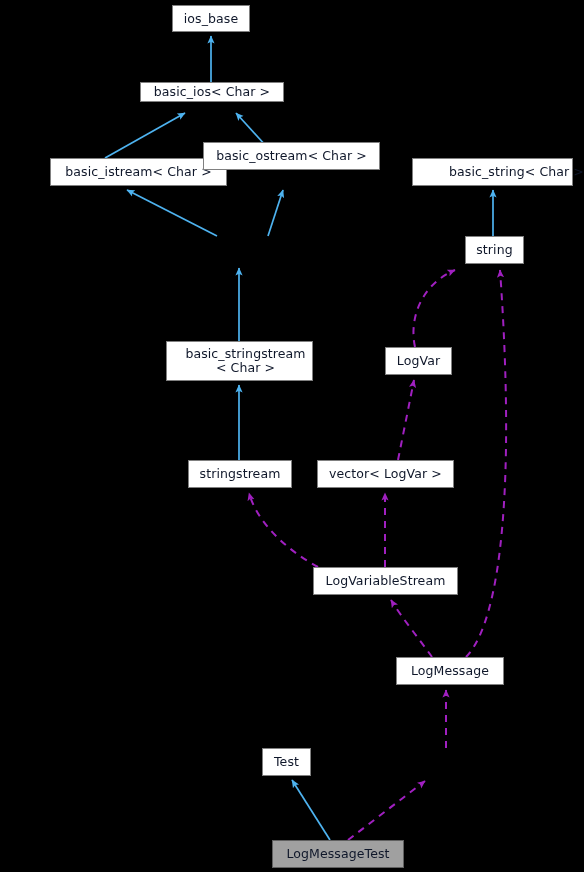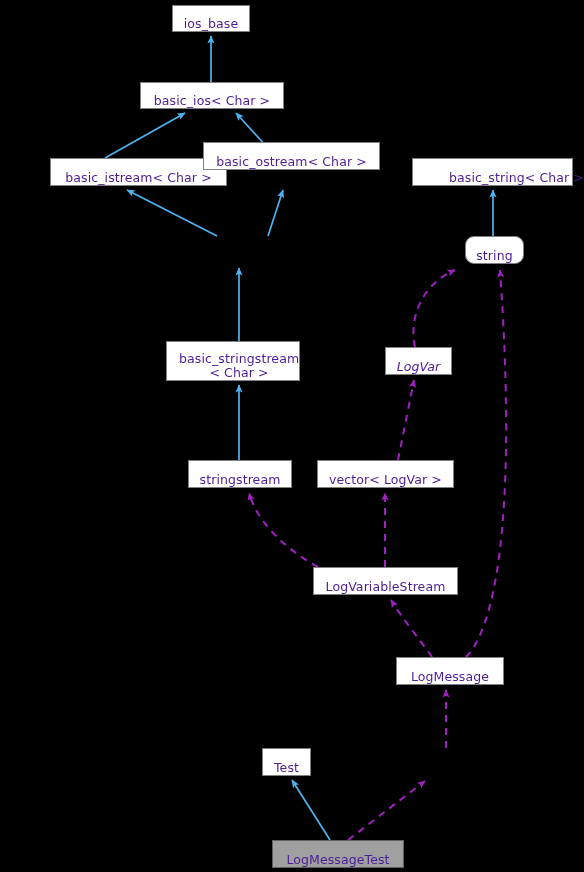--- a/index.html
+++ b/index.html
@@ -24,26 +24,26 @@
     left: 0;
     top: 0;
     width: 584px;
     height: 872px;
   }
   .node {
     position: absolute;
     box-sizing: border-box;
     background: #ffffff;
     border: 1px solid #808080;
-    color: #4c1d95;
+    color: #0f172a;
     font-size: 12.5px;
     line-height: 14px;
     text-align: center;
     display: flex;
-    align-items: flex-end;
+    align-items: center;
     justify-content: center;
     white-space: pre;
     z-index: 5;
     letter-spacing: 0.1px;
   }
   .node.current {
     background: #a0a0a0;
     border-color: #606060;
   }
   .node .label {
@@ -88,47 +88,47 @@
       <path d="M466,657 C502,620 515,480 500,270"></path>
       <path d="M446,748 L446,690"></path>
       <path d="M348,840 L425,781"></path>
     </g>
   </svg>
 
   <div class="node" style="left:172px; top:5px; width:78px; height:27px;">
     <span class="label">ios_base</span>
   </div>
 
-  <div class="node" style="left:140px; top:82px; width:144px; height:27px;">
+  <div class="node" style="left:140px; top:82px; width:144px; height:20px;">
     <span class="label">basic_ios&lt; Char &gt;</span>
   </div>
 
   <div class="node" style="left:3px; top:158px; width:177px; height:28px;margin-left:47px;">
     <span class="label">basic_istream&lt; Char &gt;</span>
   </div>
 
   <div class="node" style="left:203px; top:142px; width:177px; height:28px;">
     <span class="label">basic_ostream&lt; Char &gt;</span>
   </div>
 
   <div class="node" style="left:412px; top:158px; width:161px; height:28px;padding-left:36px;">
     <span class="label">basic_string&lt; Char &gt;</span>
   </div>
 
 
-  <div class="node" style="left:465px; top:236px; width:59px; height:28px;border-radius:9px;">
+  <div class="node" style="left:465px; top:236px; width:59px; height:28px;">
     <span class="label">string</span>
   </div>
 
-  <div class="node" style="left:166px; top:341px; width:134px; height:40px;padding-left:12px;">
+  <div class="node" style="left:166px; top:341px; width:147px; height:40px;padding-left:12px;">
     <span class="label">basic_stringstream
 &lt; Char &gt;</span>
   </div>
 
-  <div class="node" style="left:385px; top:347px; width:67px; height:28px;font-style:italic;">
+  <div class="node" style="left:385px; top:347px; width:67px; height:28px;">
     <span class="label">LogVar</span>
   </div>
 
   <div class="node" style="left:188px; top:460px; width:104px; height:28px;">
     <span class="label">stringstream</span>
   </div>
 
   <div class="node" style="left:317px; top:460px; width:137px; height:28px;">
     <span class="label">vector&lt; LogVar &gt;</span>
   </div>

